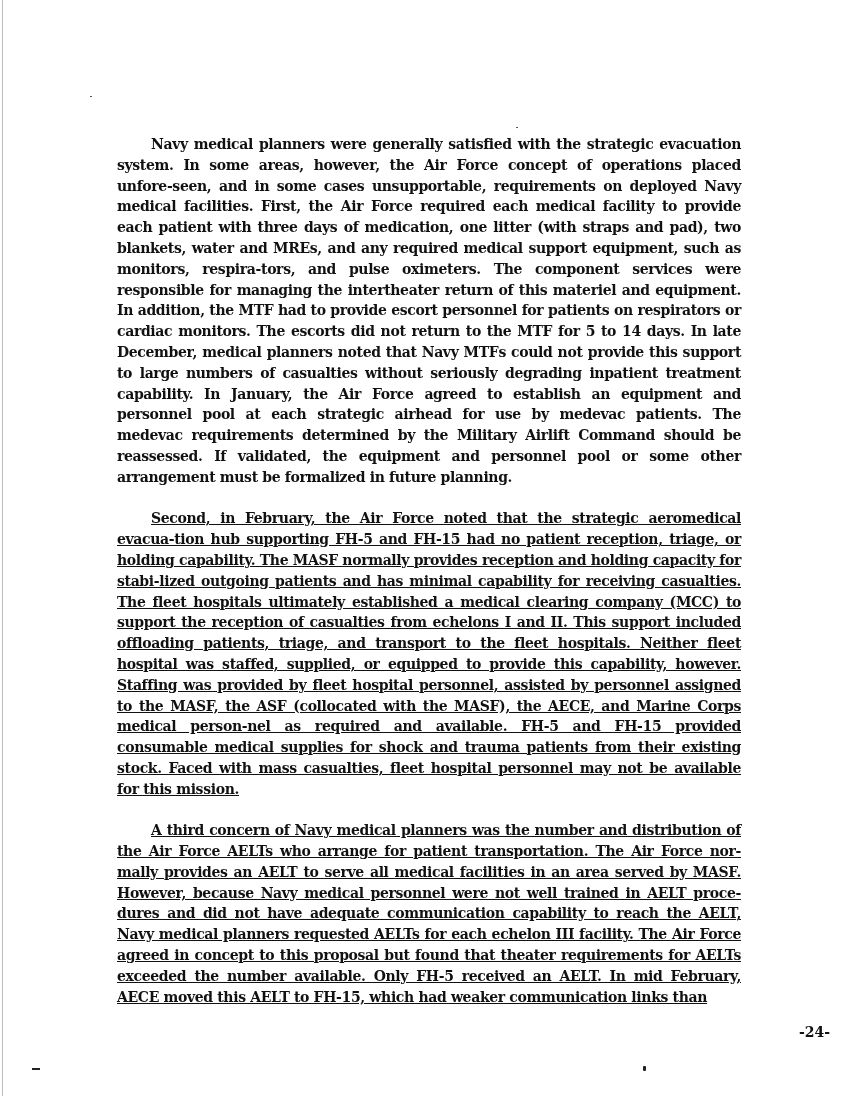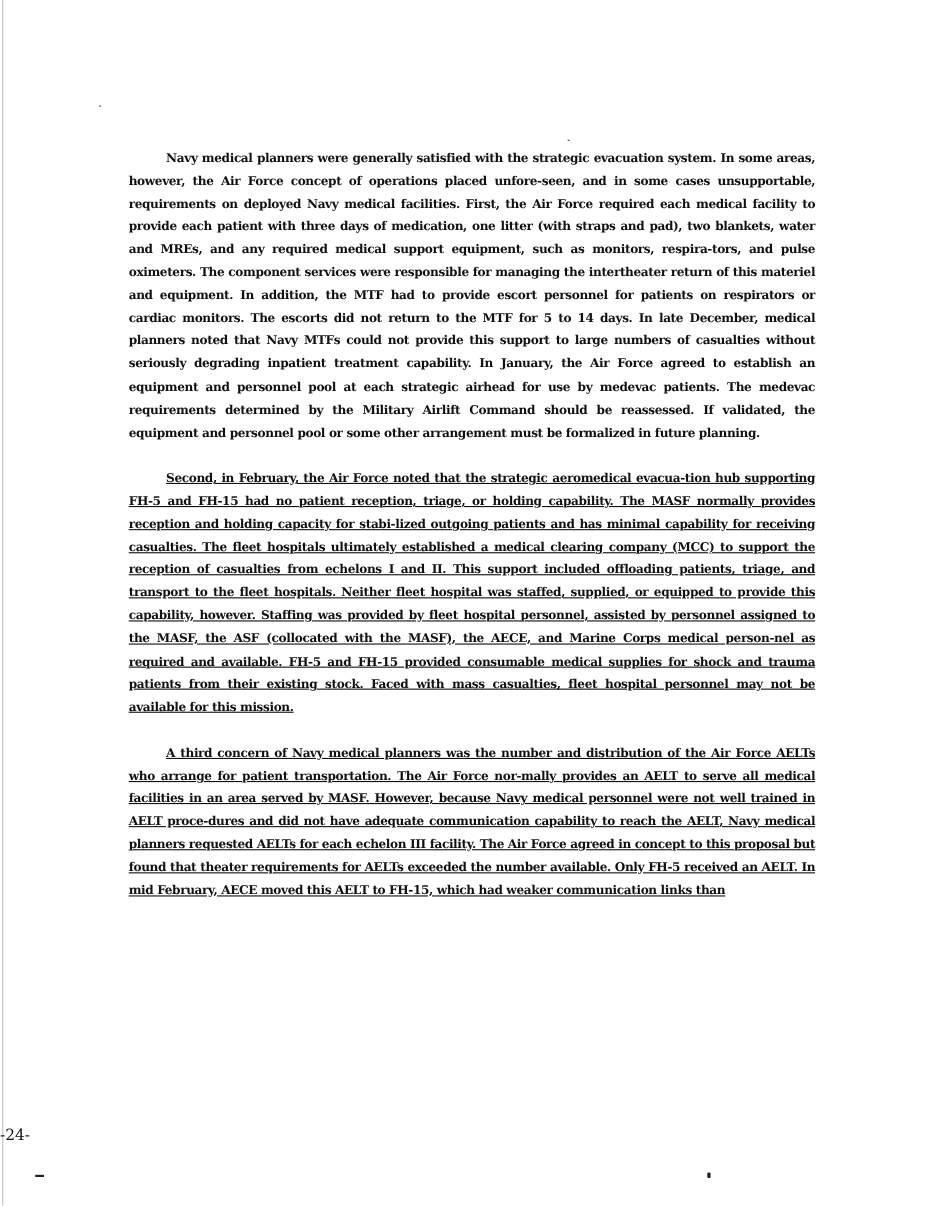--- a/index.html
+++ b/index.html
@@ -1,21 +1,21 @@
 <!DOCTYPE html>
 <html><head>
 <meta charset="utf-8">
 <style>
   html, body { margin: 0; padding: 0; background: #ffffff; }
   body { width: 850px; height: 1096px; position: relative; overflow: hidden; font-family: "DejaVu Serif", "Liberation Serif", serif; color: #111; }
   .left-rule { position: absolute; left: 2px; top: 0; width: 1px; height: 1096px; background: #bdbdbd; }
   .page { position: absolute; left: 117px; top: 134px; width: 624px; }
-  .para { margin: 0; font-size: 11px; line-height: 20.8px; text-align: justify; text-indent: 34px; letter-spacing: -0.35px; font-weight: 600; }
+  .para { margin: 0; font-size: 14px; line-height: 20.8px; text-align: justify; text-indent: 34px; letter-spacing: -0.35px; font-weight: 600; }
   .para + .para { margin-top: 20.8px; text-decoration: underline; }
-  .page-number { position: absolute; left: 0; width: 830px; top: 1024px; text-align: left; font-size: 14px; font-weight: 400; }
+  .page-number { position: absolute; left: 0; width: 830px; top: 1024px; text-align: right; font-size: 14px; font-weight: 700; }
   .mark-left { position: absolute; left: 32px; top: 1068px; width: 8px; height: 2px; background: #222; }
   .mark-right { position: absolute; left: 643px; top: 1066px; width: 3px; height: 5px; background: #222; border-radius: 1px; }
   .speck { position: absolute; width: 2px; height: 1px; background: #555; }
 </style>
 </head>
 <body>
 
 <div class="left-rule"></div>
 <div class="speck" style="left:90px; top:96px;"></div>
 <div class="speck" style="left:516px; top:127px;"></div>

